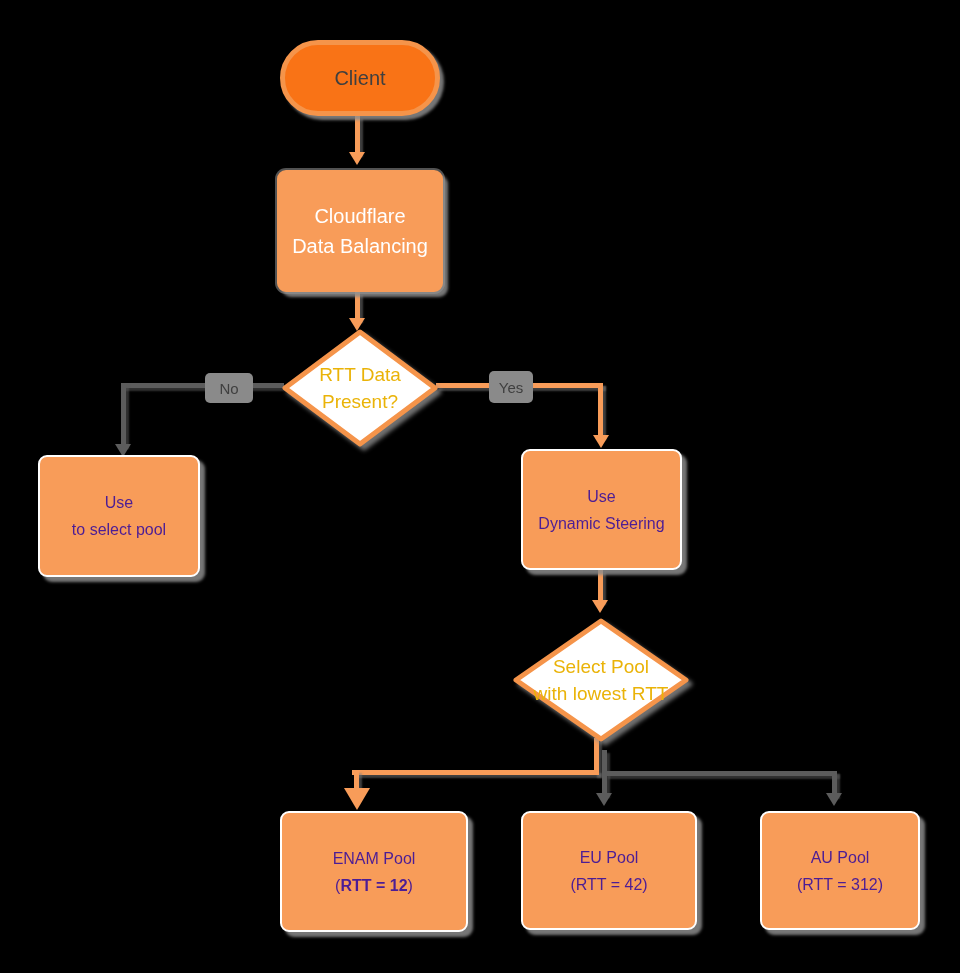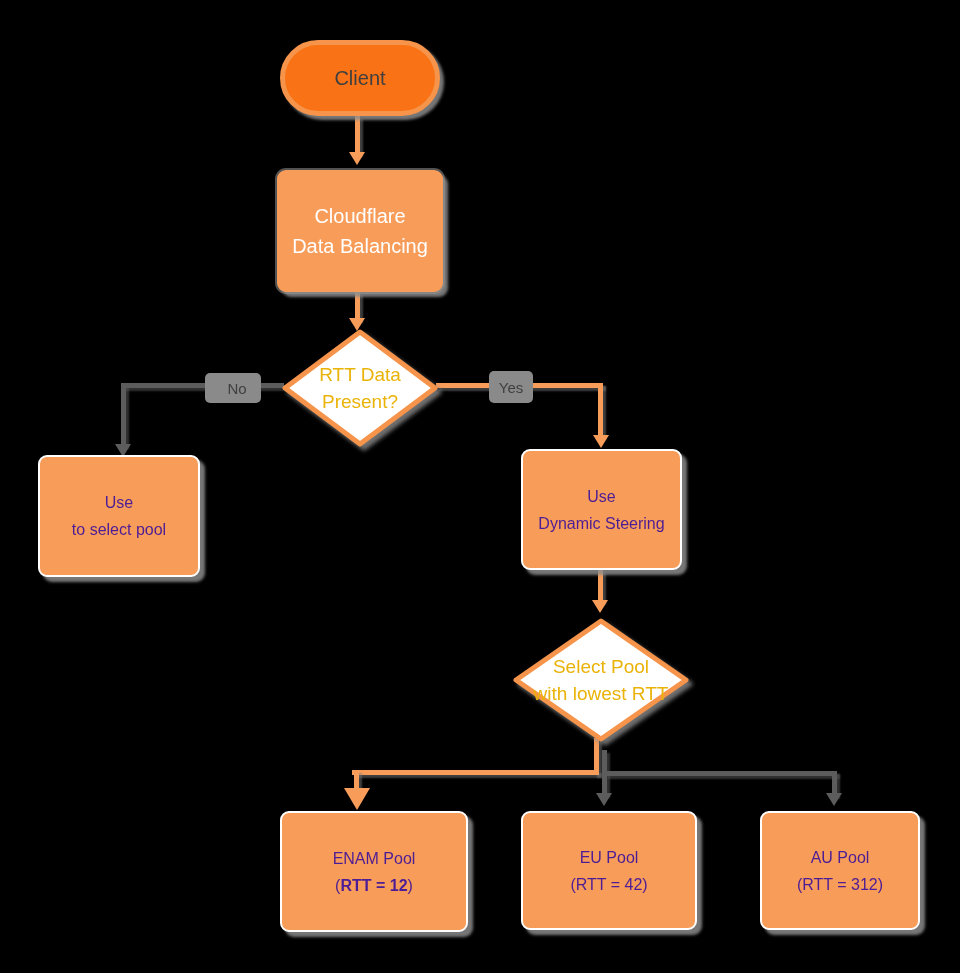--- a/index.html
+++ b/index.html
@@ -69,21 +69,21 @@
   <div class="edge orange" style="left:354px;top:770px;width:5px;height:20px;"></div>
   <div class="arrow down-orange-big" style="left:344px;top:788px;"></div>
 
   <div class="edge gray" style="left:602px;top:750px;width:5px;height:45px;"></div>
   <div class="arrow down-gray" style="left:596px;top:793px;"></div>
 
   <div class="edge gray" style="left:605px;top:771px;width:232px;height:5px;"></div>
   <div class="edge gray" style="left:832px;top:771px;width:5px;height:25px;"></div>
   <div class="arrow down-gray" style="left:826px;top:793px;"></div>
 
-  <div class="edge-label" style="left:205px;top:373px;width:48px;height:30px;padding-left:8px;">
+  <div class="edge-label" style="left:205px;top:373px;width:48px;height:30px;">
     <span>No</span>
   </div>
   <div class="edge-label" style="left:489px;top:371px;width:44px;height:32px;">
     <span>Yes</span>
   </div>
 
   <div class="node stadium" style="left:280px;top:40px;width:160px;height:76px;">
     <span>Client</span>
   </div>
 

